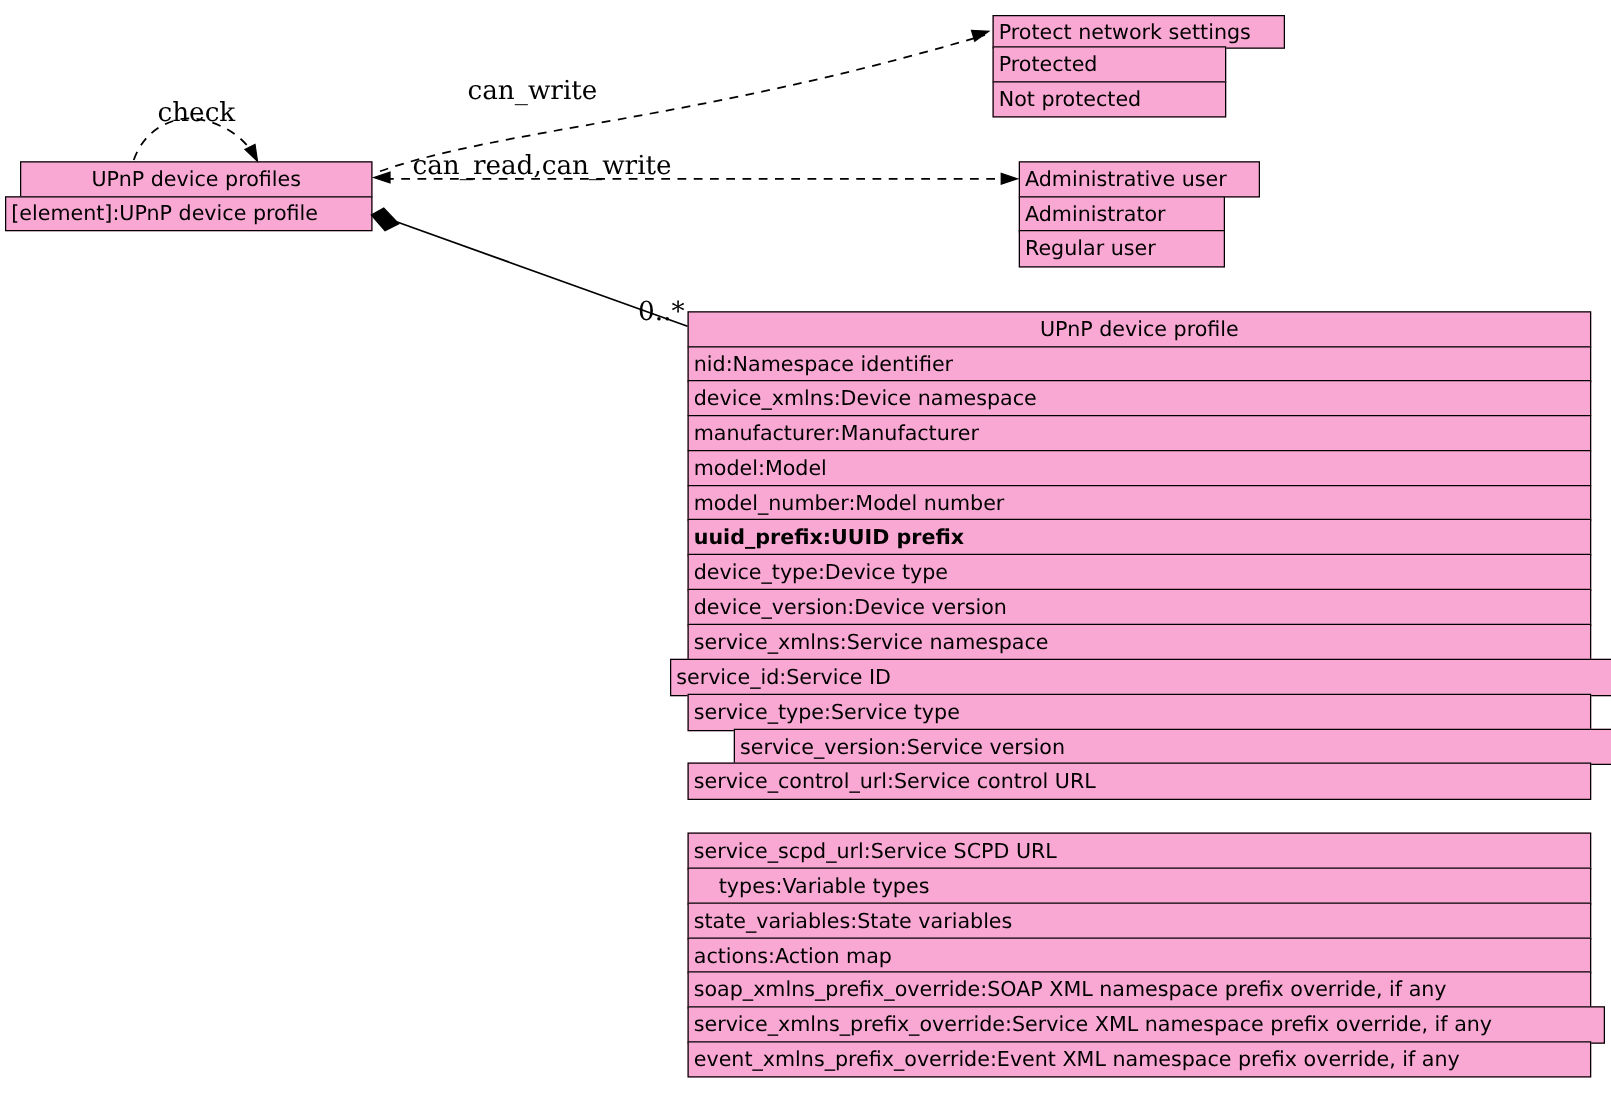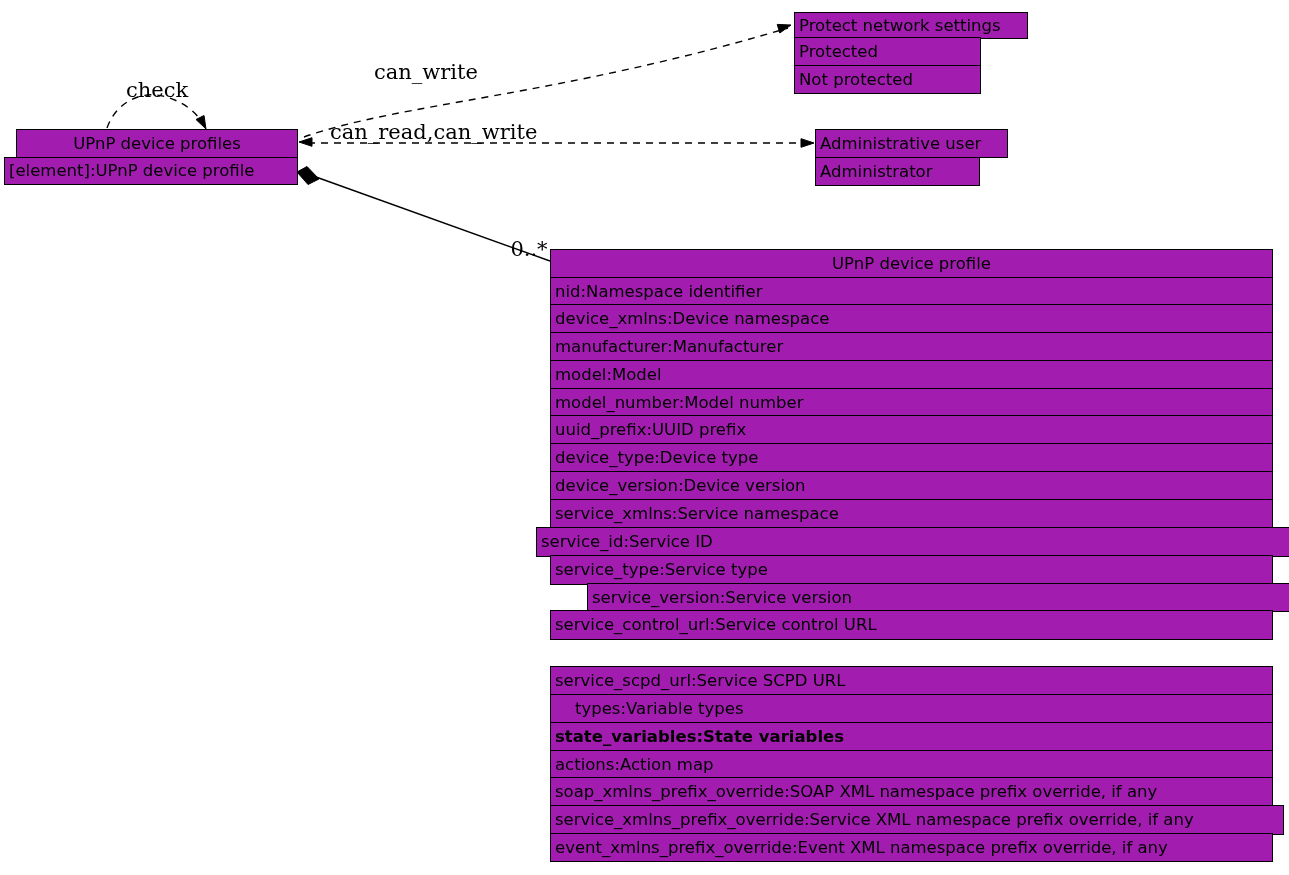--- a/index.html
+++ b/index.html
@@ -8,21 +8,21 @@
     width:1289px;height:875px;
     background:#ffffff;
     font-family:"DejaVu Sans", sans-serif;
     color:#000;
     overflow:hidden;
   }
   .node{
     position:absolute;
     box-sizing:border-box;
     border:1.5px solid #000;
-    background:#a21caf;
+    background:#f9a8d4;
     font-size:16.5px;
     white-space:nowrap;
     overflow:visible;
     display:flex;
     align-items:center;
   }
   .node.center{justify-content:center;}
   .node.left{justify-content:flex-start;padding-left:4px;}
   .edge-label{
     position:absolute;
@@ -46,38 +46,39 @@
 
   <div class="node center" style="left:16px;top:129px;width:282px;height:29px;">UPnP device profiles</div>
   <div class="node left" style="left:4px;top:156.5px;width:294px;height:28.5px;">[element]:UPnP device profile</div>
 
   <div class="node left" style="left:794px;top:12px;width:234px;height:26.5px;">Protect network settings</div>
   <div class="node left" style="left:794px;top:37px;width:187px;height:29px;">Protected</div>
   <div class="node left" style="left:794px;top:64.5px;width:187px;height:29px;">Not protected</div>
 
   <div class="node left" style="left:815px;top:129px;width:193px;height:29px;">Administrative user</div>
   <div class="node left" style="left:815px;top:156.5px;width:165px;height:29px;">Administrator</div>
+  <div class="node left" style="left:815px;top:184px;width:165px;height:29.5px;">Regular user</div>
 
   <div class="node center" style="left:550px;top:249px;width:723px;height:29px;">UPnP device profile</div>
   <div class="node left" style="left:550px;top:276.5px;width:723px;height:29px;">nid:Namespace identifier</div>
   <div class="node left" style="left:550px;top:304px;width:723px;height:29px;">device_xmlns:Device namespace</div>
   <div class="node left" style="left:550px;top:332px;width:723px;height:29px;">manufacturer:Manufacturer</div>
   <div class="node left" style="left:550px;top:360px;width:723px;height:29px;">model:Model</div>
   <div class="node left" style="left:550px;top:388px;width:723px;height:28.5px;">model_number:Model number</div>
-  <div class="node left" style="left:550px;top:415px;width:723px;height:29.5px;">uuid_prefix:UUID prefix</div>
+  <div class="node left" style="left:550px;top:415px;width:723px;height:29.5px;font-weight:bold;">uuid_prefix:UUID prefix</div>
   <div class="node left" style="left:550px;top:443px;width:723px;height:29.5px;">device_type:Device type</div>
   <div class="node left" style="left:550px;top:471px;width:723px;height:29.5px;">device_version:Device version</div>
   <div class="node left" style="left:550px;top:499px;width:723px;height:29.5px;">service_xmlns:Service namespace</div>
   <div class="node left" style="left:536px;top:527px;width:850px;height:29.5px;">service_id:Service ID</div>
   <div class="node left" style="left:550px;top:555px;width:723px;height:29.5px;">service_type:Service type</div>
   <div class="node left" style="left:550px;top:583px;width:723px;height:28.5px;margin-left:37px;">service_version:Service version</div>
   <div class="node left" style="left:550px;top:610px;width:723px;height:29.5px;">service_control_url:Service control URL</div>
   <div class="node left" style="left:550px;top:666px;width:723px;height:29.5px;">service_scpd_url:Service SCPD URL</div>
   <div class="node left" style="left:550px;top:694px;width:723px;height:29.5px;padding-left:24px;">types:Variable types</div>
-  <div class="node left" style="left:550px;top:722px;width:723px;height:29.5px;font-weight:bold;">state_variables:State variables</div>
+  <div class="node left" style="left:550px;top:722px;width:723px;height:29.5px;">state_variables:State variables</div>
   <div class="node left" style="left:550px;top:750px;width:723px;height:28.5px;">actions:Action map</div>
   <div class="node left" style="left:550px;top:777px;width:723px;height:29.5px;">soap_xmlns_prefix_override:SOAP XML namespace prefix override, if any</div>
   <div class="node left" style="left:550px;top:805px;width:734px;height:29.5px;">service_xmlns_prefix_override:Service XML namespace prefix override, if any</div>
   <div class="node left" style="left:550px;top:833px;width:723px;height:29px;">event_xmlns_prefix_override:Event XML namespace prefix override, if any</div>
 
   <div class="edge-label" style="left:126px;top:78px;width:60px;">check</div>
   <div class="edge-label" style="left:374px;top:60px;width:98px;">can_write</div>
   <div class="edge-label" style="left:330px;top:120px;width:190px;">can_read,can_write</div>
   <div class="edge-label" style="left:508px;top:237px;width:42px;">0..*</div>
 

